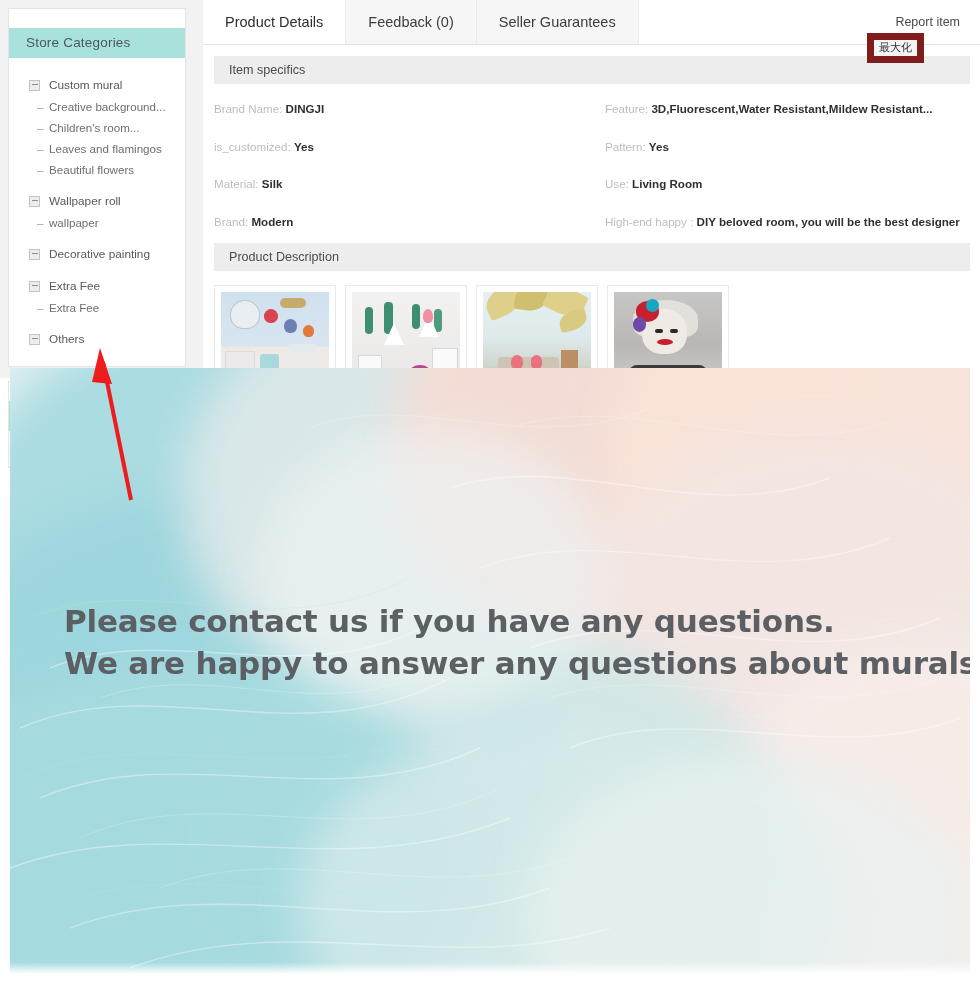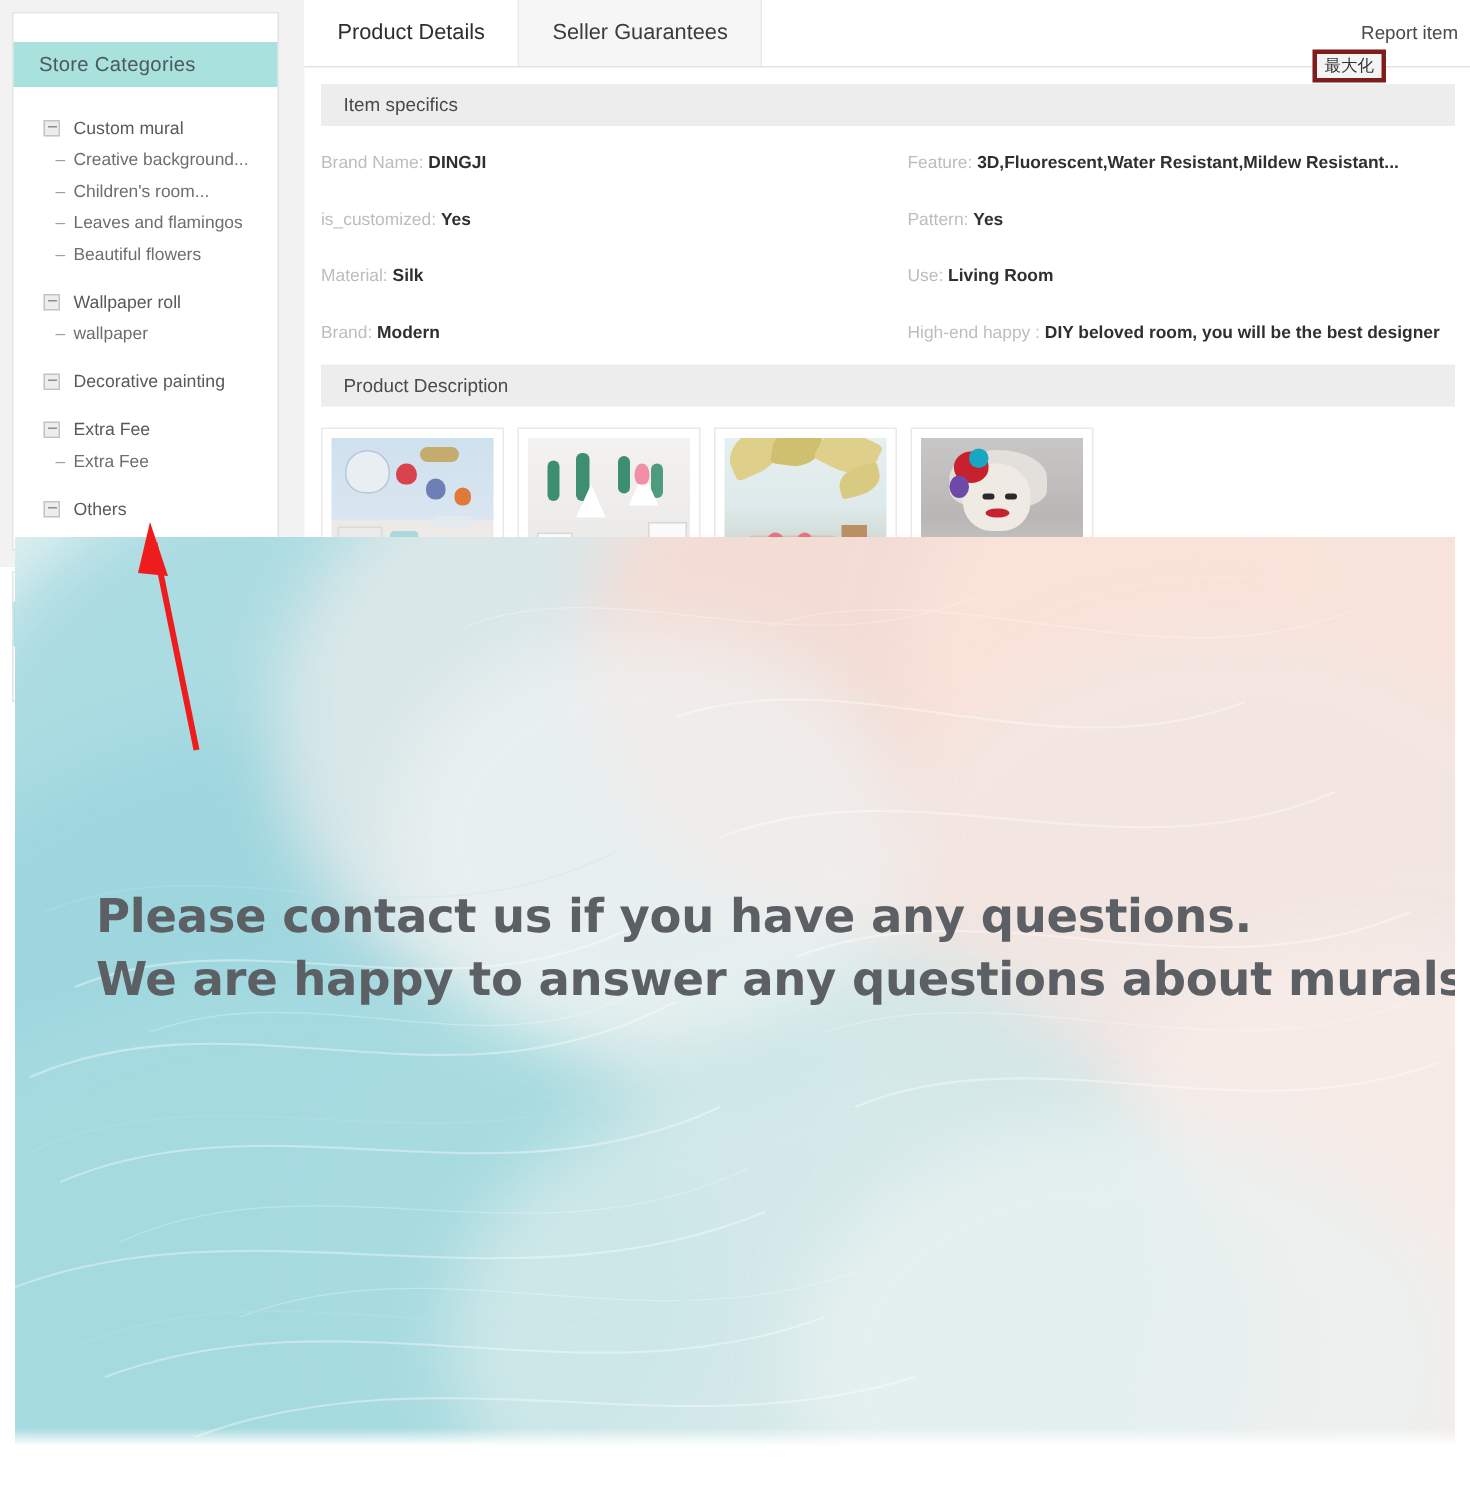--- a/index.html
+++ b/index.html
@@ -160,32 +160,32 @@
     background: #ffffff;
     color: #2e2e2e;
     border-right: 1px solid #eaeaea;
     position: relative;
     z-index: 2;
   }
   #tab-spacer { flex: 1 1 auto; background: #ffffff; }
   #report-item {
     display: flex;
     align-items: center;
-    padding-right: 8px;
+    padding-right: 20px;
     font-size: 12.5px;
     color: #4a4a4a;
     cursor: pointer;
     white-space: nowrap;
   }
   #maximize-tip {
     position: absolute;
     right: 56px;
     top: 33px;
     background: #f4f4f4;
-    border: 3px solid #7f1d1d;
+    border: 7px solid #7f1d1d;
     font-size: 11px;
     color: #333;
     padding: 1px 5px 2px 5px;
     line-height: 13px;
     z-index: 5;
     font-family: "DejaVu Sans", sans-serif;
   }
 
   .section-bar {
     margin: 11px 10px 0 11px;
@@ -275,21 +275,21 @@
     position: absolute;
     left: 0; top: 0;
     width: 980px; height: 994px;
     pointer-events: none;
     z-index: 40;
   }
 
   
   #banner {
     position: absolute;
-    left: 10px; top: 358px;
+    left: 10px; top: 368px;
     width: 960px;
     height: 608px;
     overflow: hidden;
     background: #dff0f0;
   }
   
   .fth {
     position: absolute;
     border-radius: 50%;
     filter: blur(22px);
@@ -370,20 +370,21 @@
         </div>
       </div>
     </div>
 
   </div>
 
   <div id="main">
 
     <div id="tabbar">
       <div class="tab active">Product Details</div>
+      <div class="tab">Feedback (0)</div>
       <div class="tab">Seller Guarantees</div>
       <div id="tab-spacer"></div>
       <div id="report-item">Report item</div>
       <div id="maximize-tip">最大化</div>
     </div>
 
     <div class="section-bar">Item specifics</div>
 
     <div id="specs-grid">
       <div class="spec">

